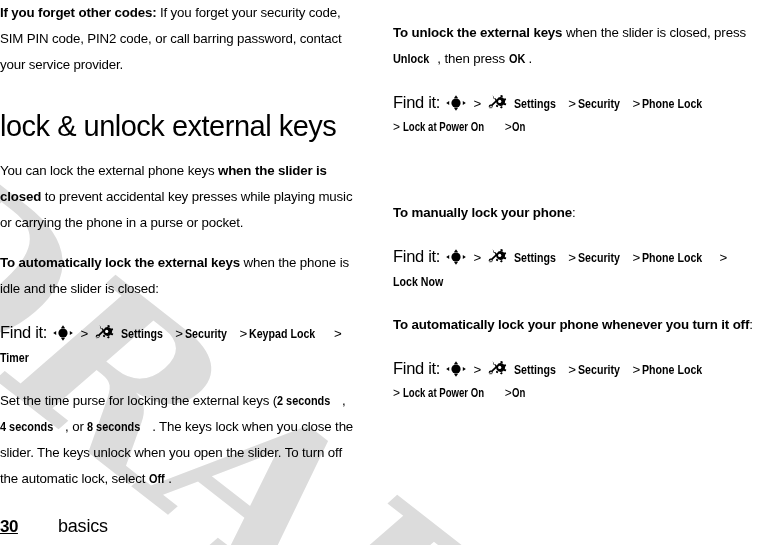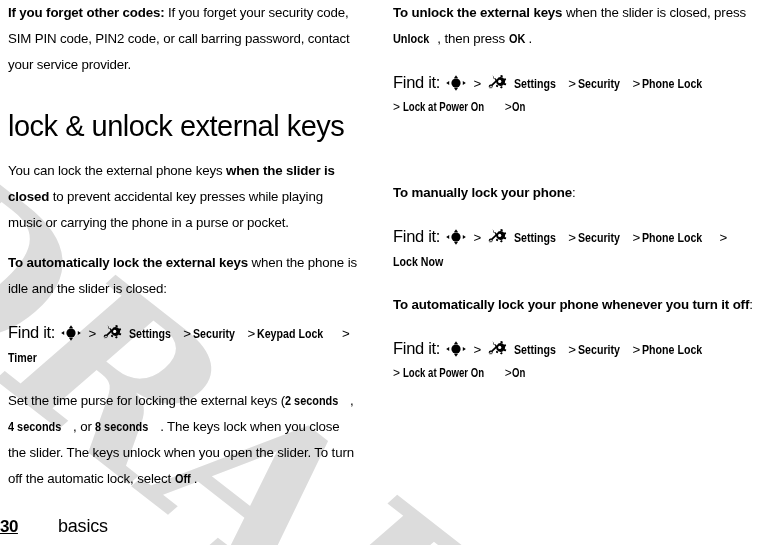--- a/index.html
+++ b/index.html
@@ -51,28 +51,29 @@
     z-index: 2;
     display: flex;
     flex-direction: row;
     padding: 0;
   }
   .col {
     box-sizing: border-box;
   }
   .col-left {
     width: 360px;
-    padding-left: 8px;
+    padding-left: 0px;
     padding-right: 0px;
   }
   .col-gap {
     width: 33px;
   }
   .col-right {
     width: 364px;
+    margin-top: 20px;
   }
 
   
   p.body {
     margin: 0 0 0 0;
     font-size: 13.3px;
     line-height: 26px;
     font-family: "Liberation Sans", sans-serif;
     font-weight: normal;
     color: #000;

